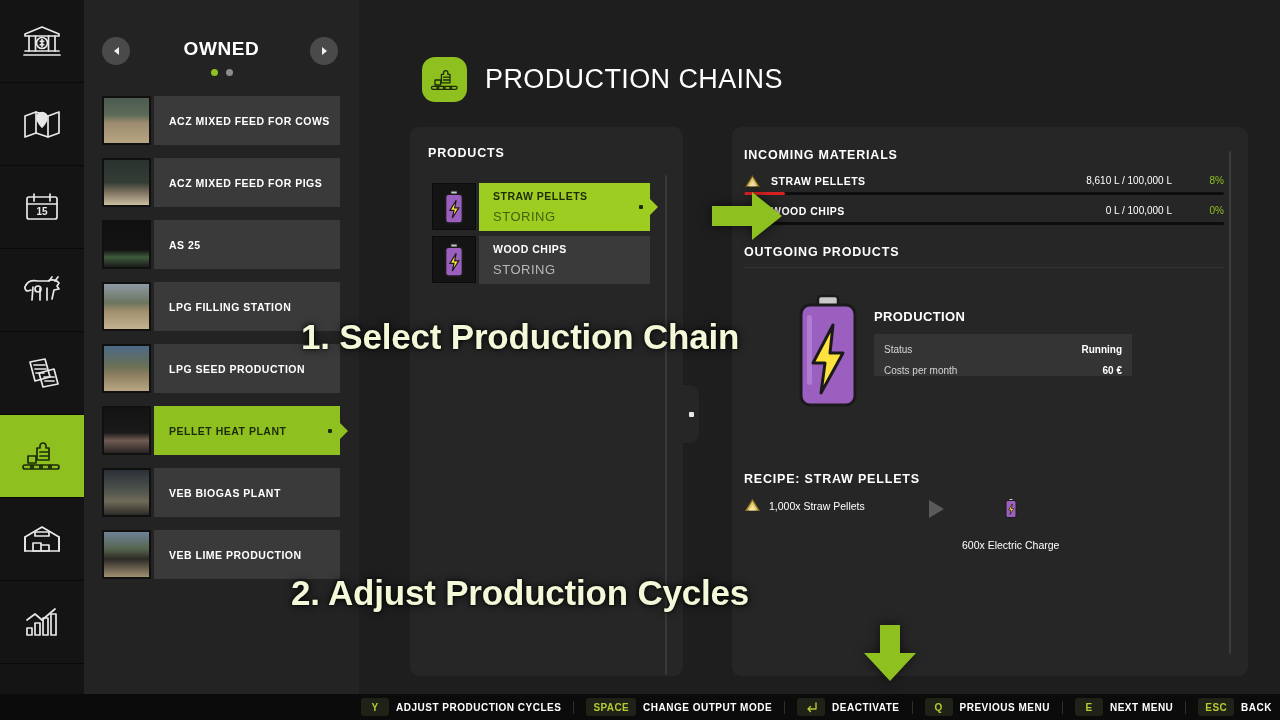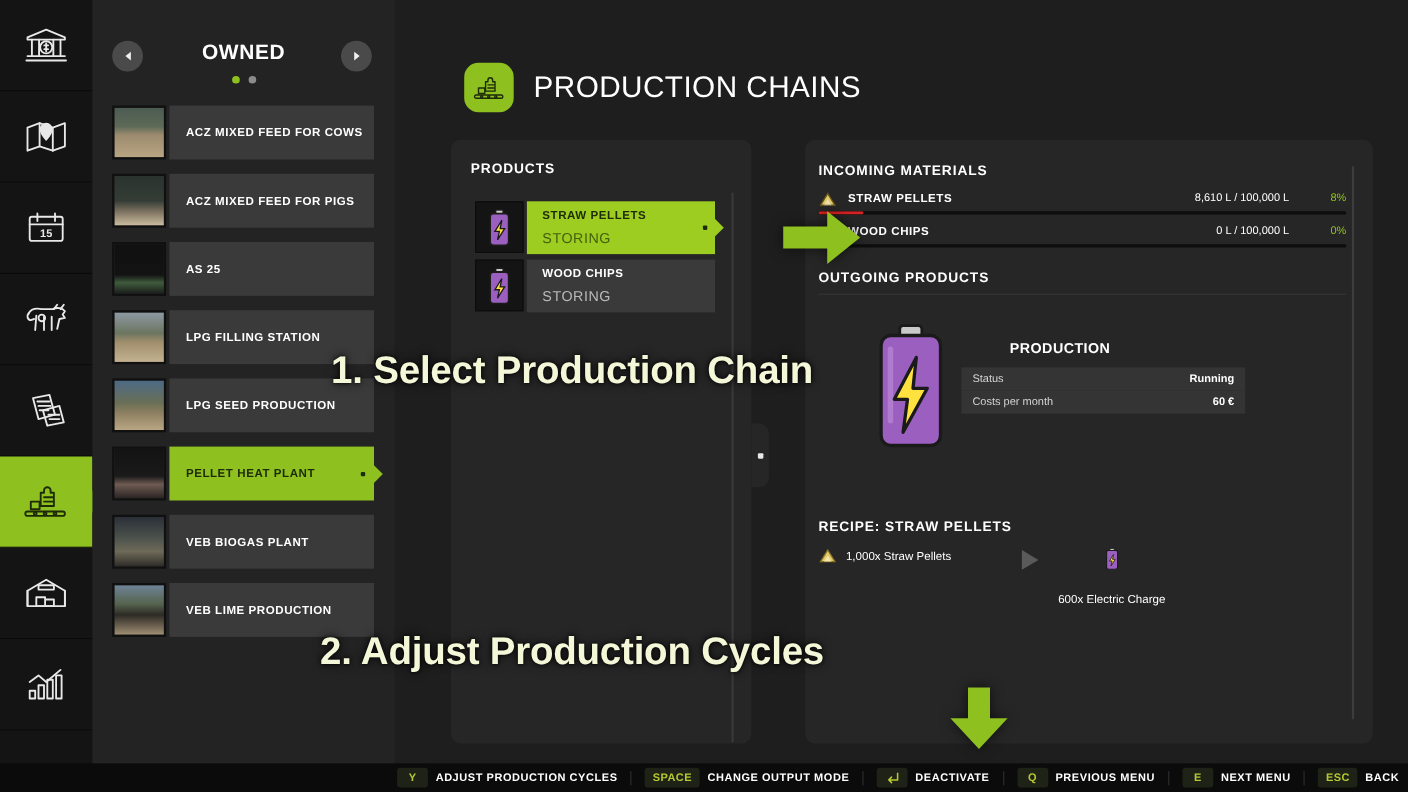--- a/index.html
+++ b/index.html
@@ -135,22 +135,22 @@
   .mat .mv { position: absolute; right: 52px; top: 3px; font-size: 10px; color: #ffffff; }
   .mat .mp { position: absolute; right: 0; top: 3px; width: 36px; text-align: right; font-size: 10px; color: #8ec020; }
   .bar { position: absolute; left: 0; right: 0; top: 20px; height: 3px; background: #0d0d0d; border-radius: 2px; overflow: hidden; }
   .bar i { display: block; height: 100%; background: #d62222; border-radius: 2px; }
 
   .divider { position: absolute; left: 12px; width: 480px; height: 1px; background: #353535; }
 
   .battery-wrap { position: absolute; left: 33px; top: 155px; width: 125px; height: 140px; display: flex; align-items: center; justify-content: center; }
 
   .prod-table { position: absolute; left: 142px; top: 182px; width: 258px; }
-  .prod-table .pt-title { font-size: 13px; font-weight: bold; color: #ffffff; letter-spacing: 0.4px; margin-bottom: 10px; margin-left: 44px; }
-  .pt-row { height: 21px; display: flex; align-items: center; justify-content: space-between; padding: 0 10px; font-size: 10px; }
+  .prod-table .pt-title { font-size: 13px; font-weight: bold; color: #ffffff; letter-spacing: 0.4px; margin-bottom: 10px; }
+  .pt-row { height: 21px; display: flex; align-items: flex-end; justify-content: space-between; padding: 0 10px; font-size: 10px; }
   .pt-row.alt { background: #343434; }
   .pt-row .k { color: #d4d4d4; }
   .pt-row .v { color: #ffffff; font-weight: bold; }
 
   .recipe-h { position: absolute; left: 12px; top: 345px; }
   .recipe-row { position: absolute; left: 12px; top: 371px; width: 480px; height: 22px; }
   .rc-in { position: absolute; left: 0; top: 0; display: flex; align-items: center; gap: 8px; }
   .rc-tri { position: absolute; left: 185px; top: 2px; width: 0; height: 0; border-top: 9px solid transparent; border-bottom: 9px solid transparent; border-left: 15px solid #5a5a5a; }
   .rc-out { position: absolute; left: 218px; top: 0; display: flex; align-items: center; gap: 21px; flex-direction: column; }
   .rc-txt { font-size: 10.5px; color: #ffffff; }

